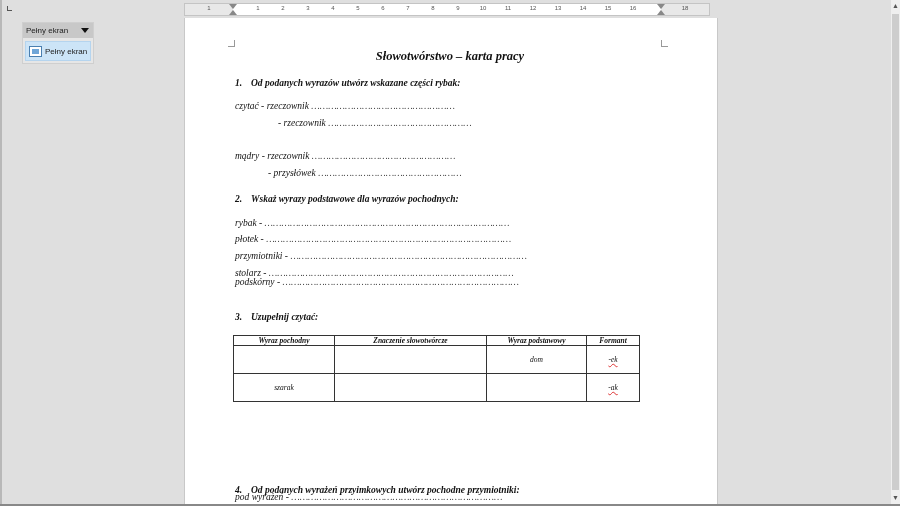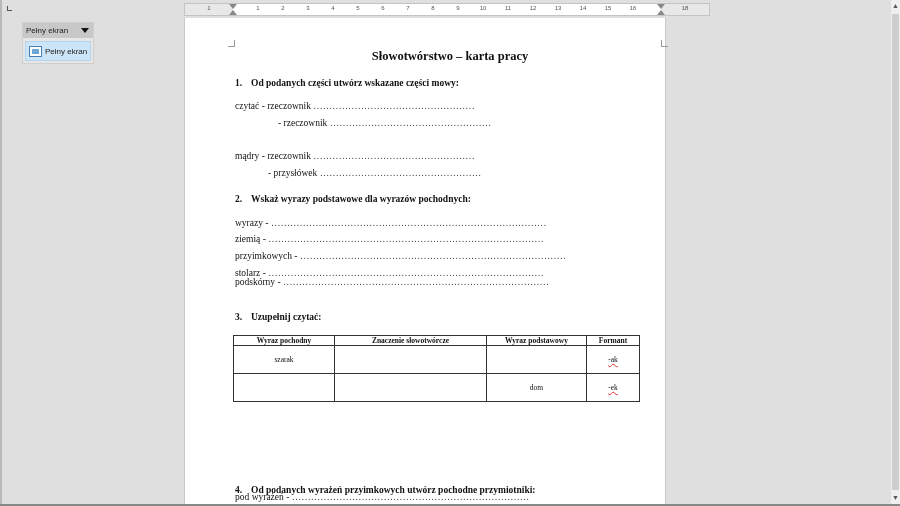--- a/index.html
+++ b/index.html
@@ -22,21 +22,21 @@
   
   .ruler { position: absolute; left: 184px; top: 3px; width: 526px; height: 13px; background: #fff; border: 1px solid #c4c4c4; }
   .ruler-margin-l { position: absolute; left: 0; top: 0; width: 48px; height: 11px; background: #e8e8e8; }
   .ruler-margin-r { position: absolute; left: 476px; top: 0; width: 48px; height: 11px; background: #e8e8e8; }
   .ruler-tick { position: absolute; top: 1px; font-size: 6px; color: #555; transform: translateX(-50%); }
   .ruler-marker { position: absolute; top: 0; width: 8px; height: 11px; transform: translateX(-50%); }
   .ruler-marker::before { content: ""; position: absolute; left: 0; top: 0; border-left: 4px solid transparent; border-right: 4px solid transparent; border-top: 5px solid #888; }
   .ruler-marker::after { content: ""; position: absolute; left: 0; bottom: 0; border-left: 4px solid transparent; border-right: 4px solid transparent; border-bottom: 5px solid #888; }
 
   
-  .page { position: absolute; left: 184px; top: 18px; width: 482px; height: 488px; background: #fff; border-left: 1px solid #c8c8c8; border-right: 1px solid #c8c8c8; }
+  .page { position: absolute; left: 184px; top: 18px; width: 534px; height: 488px; background: #fff; border-left: 1px solid #c8c8c8; border-right: 1px solid #c8c8c8; font-style: italic; }
   .crop { position: absolute; width: 7px; height: 7px; border-color: #999; border-style: solid; border-width: 0; }
   .crop-l { left: 43px; top: 22px; border-right-width: 1px; border-bottom-width: 1px; }
   .crop-r { left: 476px; top: 22px; border-left-width: 1px; border-bottom-width: 1px; }
 
   .doc { position: absolute; left: 50px; top: 0; width: 430px; font-family: "Liberation Serif", serif; color: #111; font-size: 9.5px; }
   .title { position: absolute; left: 0; top: 31px; width: 100%; text-align: center; font-weight: bold; font-size: 12.5px; }
   .heading { position: absolute; left: 0; font-weight: bold; font-size: 9.5px; }
   .heading .num { display: inline-block; width: 16px; }
   .line { position: absolute; left: 0; font-size: 9.5px; white-space: nowrap; }
   .line .dots { letter-spacing: 0; color: #333; }
@@ -100,33 +100,33 @@
 </div>
 
 <div class="page">
   <div class="crop crop-l"></div>
   <div class="crop crop-r"></div>
 
   <div class="doc">
     <div class="title">Słowotwórstwo – karta pracy</div>
 
     <div class="heading" style="top:60px">
-      <span class="num">1.</span><span>Od podanych części utwórz wskazane części mowy:</span>
+      <span class="num">1.</span><span>Od podanych wyrazów utwórz wskazane części rybak:</span>
     </div>
     <div class="line" style="top:83px"><span>czytać - rzeczownik </span><span class="dots">……………………………………………</span></div>
     <div class="line indent" style="top:100px"><span>- rzeczownik </span><span class="dots">……………………………………………</span></div>
     <div class="line" style="top:133px"><span>mądry - rzeczownik </span><span class="dots">……………………………………………</span></div>
     <div class="line indent2" style="top:150px"><span>- przysłówek </span><span class="dots">……………………………………………</span></div>
 
     <div class="heading" style="top:176px">
       <span class="num">2.</span><span>Wskaż wyrazy podstawowe dla wyrazów pochodnych:</span>
     </div>
-    <div class="line" style="top:200px"><span>wyrazy - </span><span class="dots">……………………………………………………………………………</span></div>
-    <div class="line" style="top:216px"><span>ziemią - </span><span class="dots">……………………………………………………………………………</span></div>
-    <div class="line" style="top:233px"><span>przyimkowych - </span><span class="dots">…………………………………………………………………………</span></div>
+    <div class="line" style="top:200px"><span>rybak - </span><span class="dots">……………………………………………………………………………</span></div>
+    <div class="line" style="top:216px"><span>płotek - </span><span class="dots">……………………………………………………………………………</span></div>
+    <div class="line" style="top:233px"><span>przymiotniki - </span><span class="dots">…………………………………………………………………………</span></div>
     <div class="line" style="top:250px"><span>stolarz - </span><span class="dots">……………………………………………………………………………</span></div>
     <div class="line" style="top:259px"><span>podskórny - </span><span class="dots">…………………………………………………………………………</span></div>
 
     <div class="heading" style="top:294px">
       <span class="num">3.</span><span>Uzupełnij czytać:</span>
     </div>
 
     <div class="heading" style="top:467px">
       <span class="num">4.</span><span>Od podanych wyrażeń przyimkowych utwórz pochodne przymiotniki:</span>
     </div>
@@ -135,30 +135,30 @@
 
   <table class="tbl">
     <tbody>
         <tr>
       <th class="c1">Wyraz pochodny</th>
       <th class="c2">Znaczenie słowotwórcze</th>
       <th class="c3">Wyraz podstawowy</th>
       <th class="c4">Formant</th>
     </tr>
     <tr>
+      <td></td>
+      <td></td>
+      <td>dom</td>
+      <td><span class="red-u">-ek</span></td>
+    </tr>
+    <tr>
       <td>szarak</td>
       <td></td>
       <td></td>
       <td><span class="red-u">-ak</span></td>
-    </tr>
-    <tr>
-      <td></td>
-      <td></td>
-      <td>dom</td>
-      <td><span class="red-u">-ek</span></td>
     </tr>
   </tbody>
     </table>
 </div>
 
 <div class="vscroll">
   <div class="sc-arrow" style="top:0">▲</div>
   <div class="thumb"></div>
   <div class="sc-arrow" style="top:492px">▼</div>
 </div>

